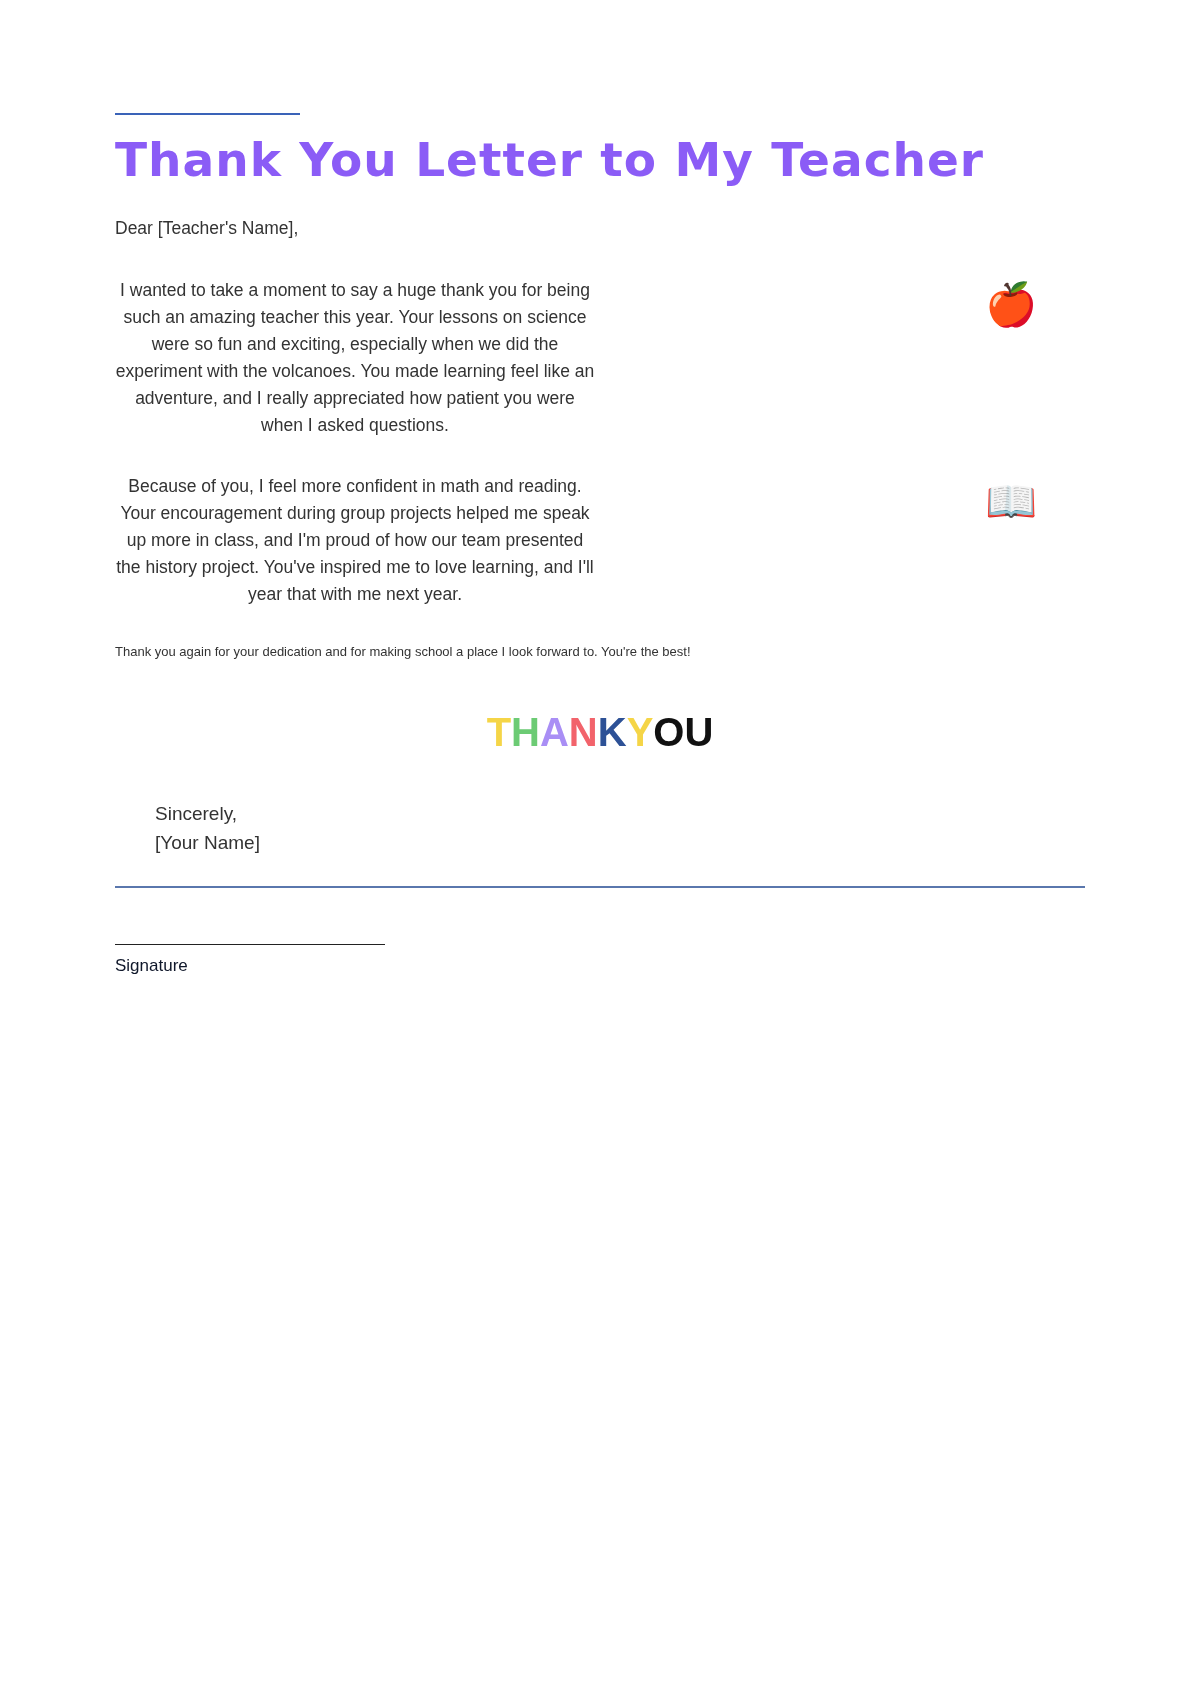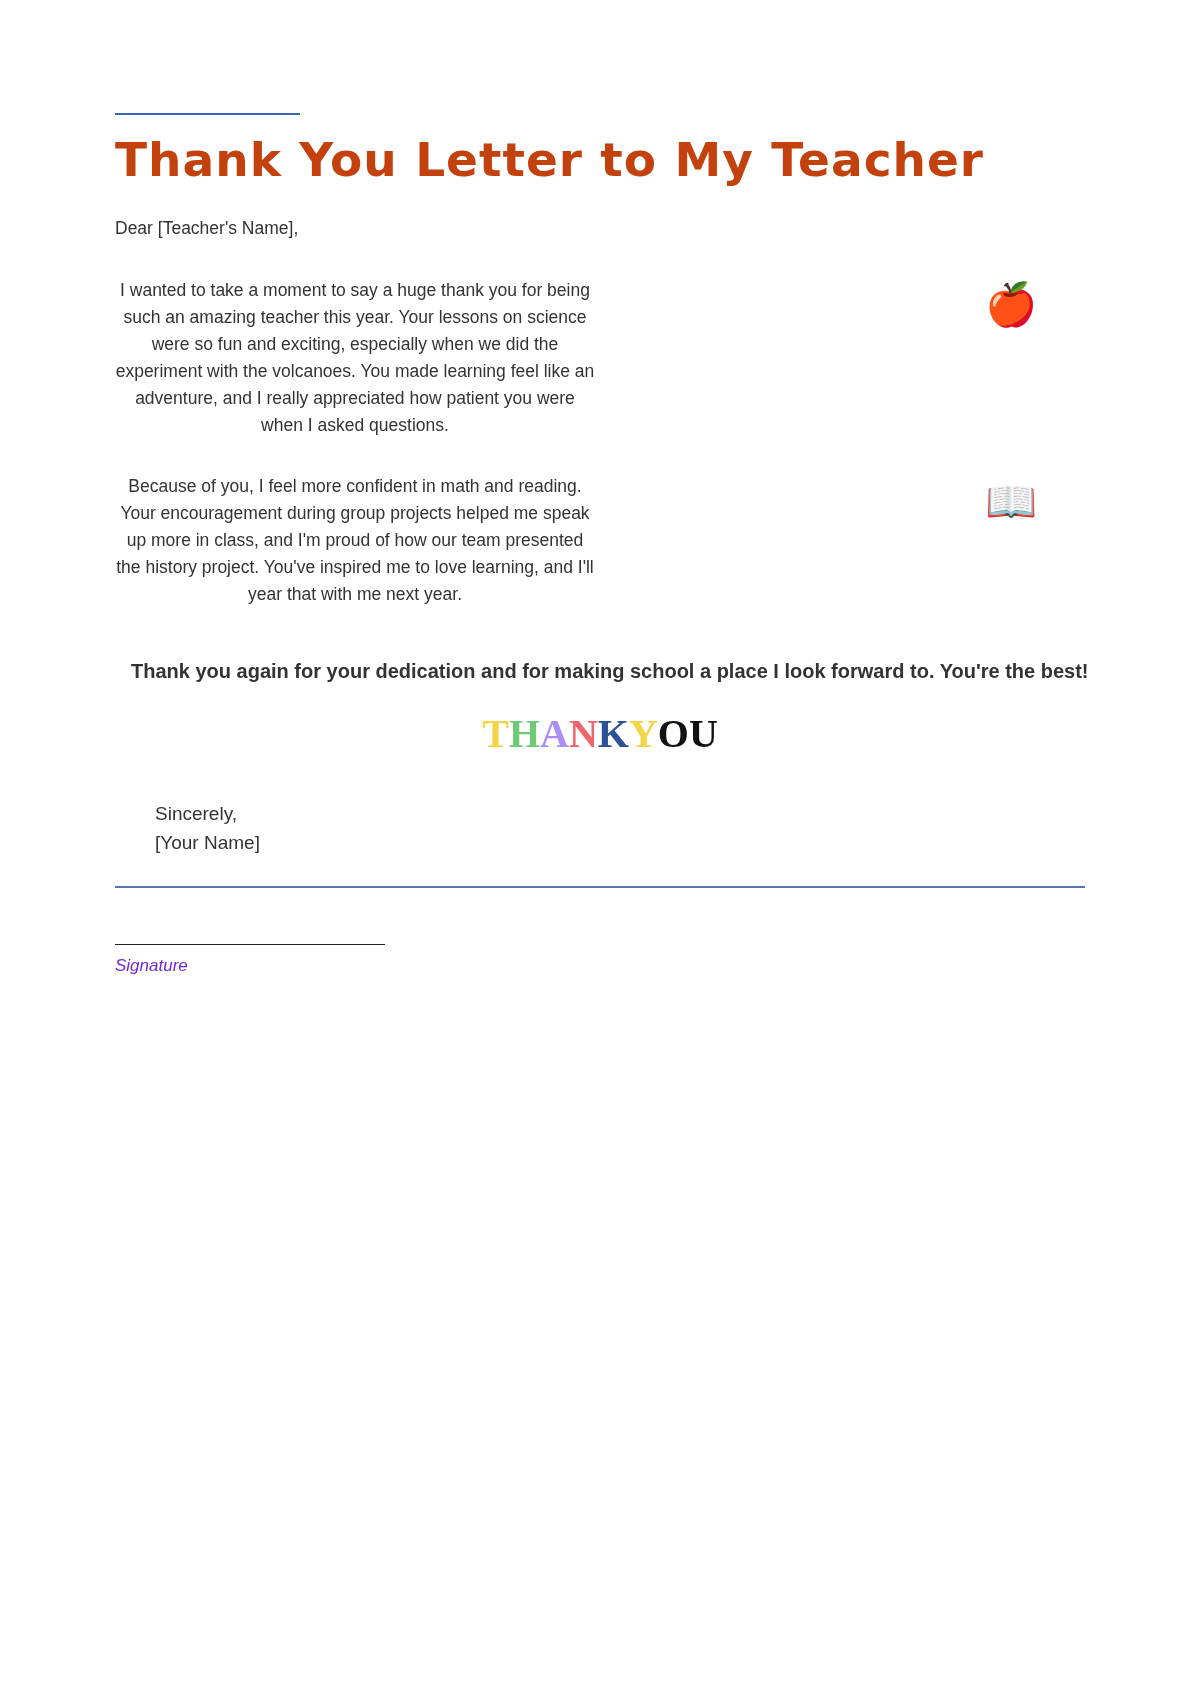--- a/index.html
+++ b/index.html
@@ -2,35 +2,35 @@
 <html><head>
   <meta charset="utf-8">
   <style>
     html, body { margin: 0; padding: 0; background: #ffffff; }
     body { width: 1200px; height: 1697px; position: relative; overflow: hidden;
            font-family: "Liberation Sans", sans-serif; color: #333333; }
     .page { position: absolute; left: 115px; top: 0; width: 970px; }
     .top-rule { position: absolute; left: 0; top: 113px; width: 185px; height: 2px; background: #3a63b8; }
     .title { position: absolute; left: 0; top: 132px; margin: 0; white-space: nowrap;
              font-family: "DejaVu Sans", sans-serif; font-weight: bold; font-size: 47px;
-             color: #c2410c; letter-spacing: 1px; }
+             color: #8b5cf6; letter-spacing: 1px; }
     .salutation { position: absolute; left: 0; top: 218px; font-size: 17.5px; }
     .para { position: absolute; left: 0; width: 480px; font-size: 17.5px; line-height: 27px; margin: 0; text-align: center; }
     .p1 { top: 277px; }
     .p2 { top: 473px; }
     .side-icon { position: absolute; left: 870px; font-size: 42px; line-height: 1; }
     .icon-apple { top: 284px; }
     .icon-book { top: 481px; }
-    .closing { position: absolute; left: 0; top: 644px; font-size: 20px; white-space: nowrap; margin: 16px; font-weight: bold; }
+    .closing { position: absolute; left: 0; top: 644px; font-size: 13px; white-space: nowrap; margin: 0; }
     .banner { position: absolute; left: 0; width: 970px; top: 710px; text-align: center;
-              font-family: Liberation Serif, serif; font-weight: bold; font-size: 40px; letter-spacing: 0px; }
+              font-family: Liberation Sans, sans-serif; font-weight: bold; font-size: 40px; letter-spacing: 0px; }
     .sign-off { position: absolute; left: 0; top: 799px; font-size: 19px; line-height: 29px; margin-left: 40px; }
     .divider { position: absolute; left: 0; top: 886px; width: 970px; height: 2px; background: #5a77ad; }
     .sig-line { position: absolute; left: 0; top: 944px; width: 270px; height: 1px; background: #222; }
-    .sig-label { position: absolute; left: 0; top: 956px; font-size: 17px; color: #6d28d9; font-style: italic; }
+    .sig-label { position: absolute; left: 0; top: 956px; font-size: 17px; color: #0f172a; }
   </style>
 </head>
 <body>
 
 <div class="page">
   <div class="top-rule"></div>
   <h1 class="title">Thank You Letter to My Teacher</h1>
   <div class="salutation">Dear [Teacher's Name],</div>
 
   <p class="para p1">I wanted to take a moment to say a huge thank you for being such an amazing teacher this year. Your lessons on science were so fun and exciting, especially when we did the experiment with the volcanoes. You made learning feel like an adventure, and I really appreciated how patient you were when I asked questions.</p>

